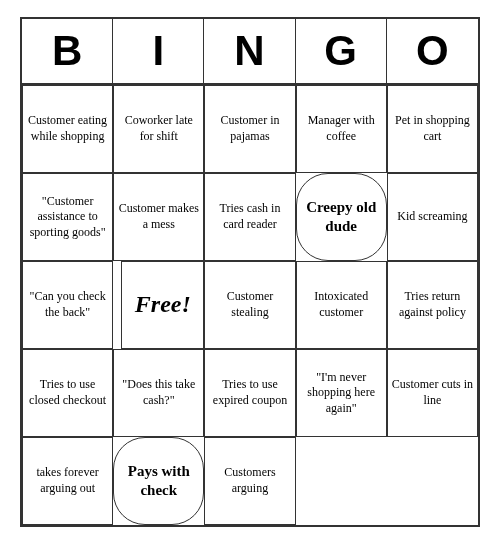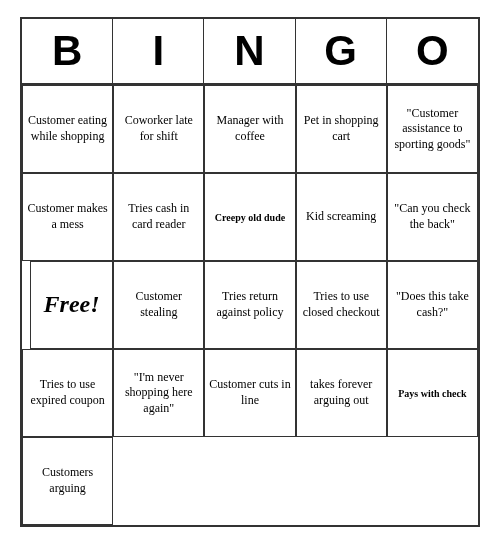--- a/index.html
+++ b/index.html
@@ -48,47 +48,50 @@
       line-height: 1.3;
     }
     .bingo-cell.free {
       font-size: 24px;
       font-weight: bold;
       font-style: italic;
       margin-left: 8px;
     }
     .bingo-cell.bold-text {
       font-weight: bold;
-      font-size: 10px;
+      font-size: 15px;
+      border-radius: 32px;
     }
   </style>
 </head>
 <body>
 
 <div class="bingo-card">
   <div class="bingo-header">
   <div class="bingo-letter">B</div>
       <div class="bingo-letter">I</div>
       <div class="bingo-letter">N</div>
       <div class="bingo-letter">G</div>
       <div class="bingo-letter">O</div>
     </div>
   <div class="bingo-grid">
   <div class="bingo-cell">Customer eating while shopping</div>
       <div class="bingo-cell">Coworker late for shift</div>
+      <div class="bingo-cell">Customer in pajamas</div>
       <div class="bingo-cell">Manager with coffee</div>
       <div class="bingo-cell">Pet in shopping cart</div>
       <div class="bingo-cell">"Customer assistance to sporting goods"</div>
       <div class="bingo-cell">Customer makes a mess</div>
       <div class="bingo-cell">Tries cash in card reader</div>
       <div class="bingo-cell bold-text">Creepy old dude</div>
       <div class="bingo-cell">Kid screaming</div>
       <div class="bingo-cell">"Can you check the back"</div>
       <div class="bingo-cell free">Free!</div>
       <div class="bingo-cell">Customer stealing</div>
+      <div class="bingo-cell">Intoxicated customer</div>
       <div class="bingo-cell">Tries return against policy</div>
       <div class="bingo-cell">Tries to use closed checkout</div>
       <div class="bingo-cell">"Does this take cash?"</div>
       <div class="bingo-cell">Tries to use expired coupon</div>
       <div class="bingo-cell">"I'm never shopping here again"</div>
       <div class="bingo-cell">Customer cuts in line</div>
       <div class="bingo-cell">takes forever arguing out</div>
       <div class="bingo-cell bold-text">Pays with check</div>
       <div class="bingo-cell">Customers arguing</div>
     </div>

